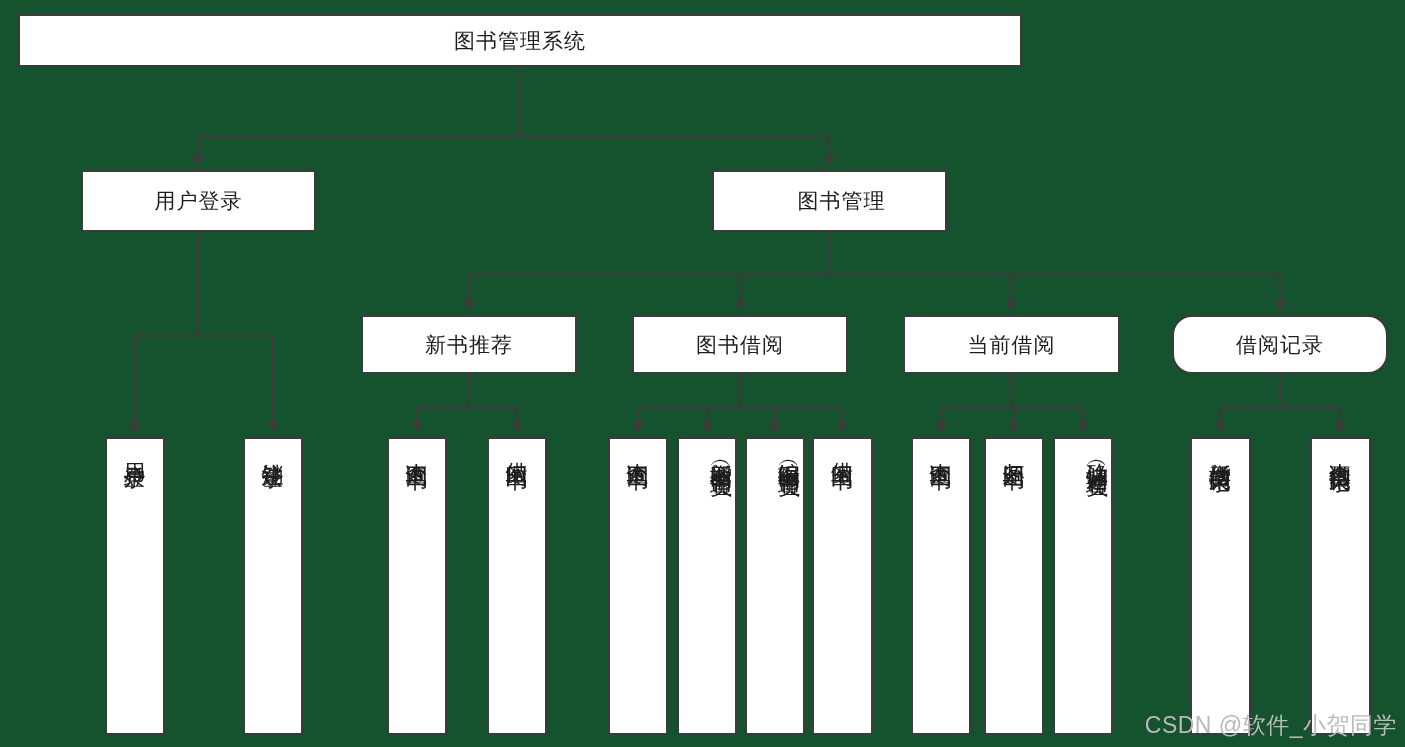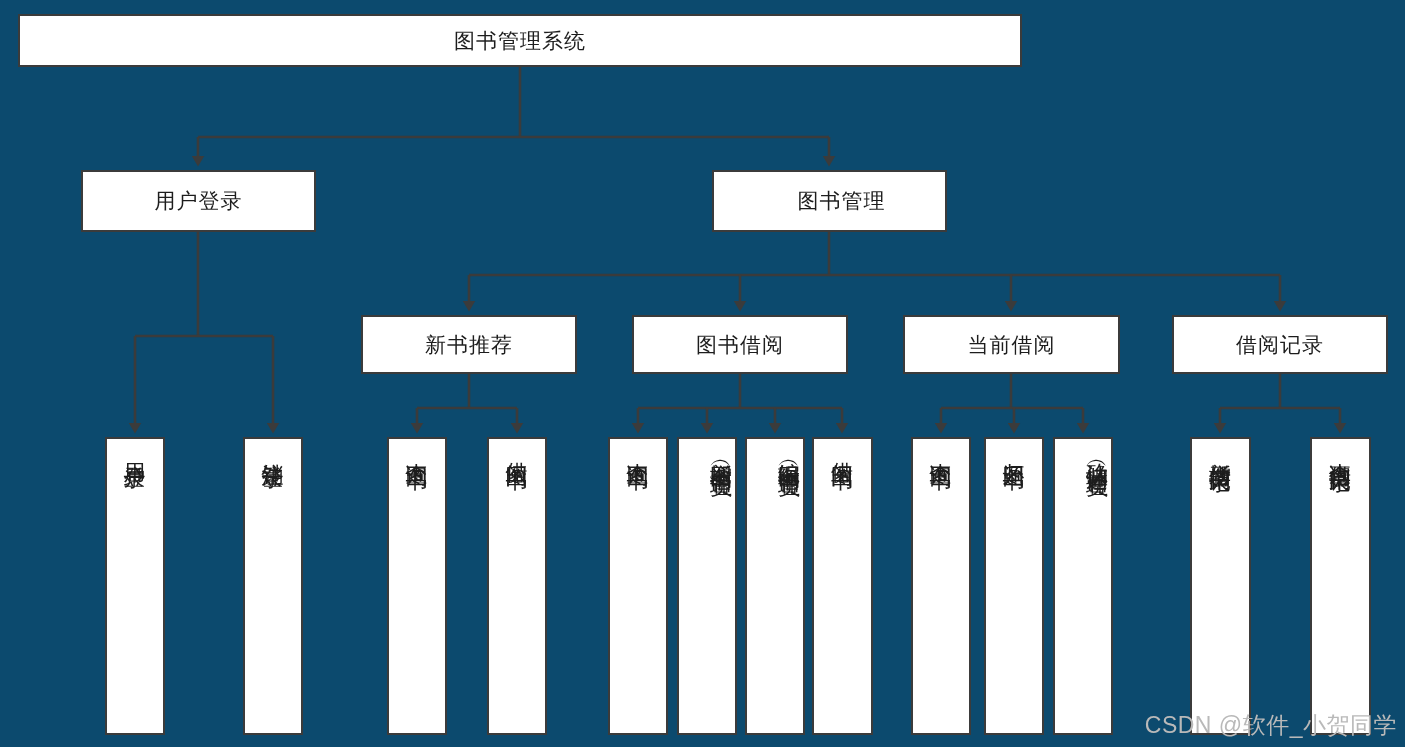--- a/index.html
+++ b/index.html
@@ -4,21 +4,21 @@
 <style>
   html,body{margin:0;padding:0;background:#ffffff;}
   body{
     font-family:"Liberation Sans","DejaVu Sans",sans-serif;
     color:#1a1a1a;
   }
   #stage{
     position:relative;
     width:1405px;
     height:747px;
-    background:#0c4a6e;
+    background:#14532d;
     overflow:hidden;
   }
   svg#wires{
     position:absolute;
     left:0; top:0;
     width:1405px;
     height:747px;
     pointer-events:none;
   }
   .node{
@@ -112,21 +112,21 @@
   </svg>
 
   <div class="node h" style="left: 18px; top: 14px; width: 1004px; height: 53px;">图书管理系统</div>
 
   <div class="node h" style="left: 81px; top: 170px; width: 235px; height: 62px;">用户登录</div>
   <div class="node h" style="left: 712px; top: 170px; width: 235px; height: 62px; padding-left: 28px;">图书管理</div>
 
   <div class="node h" style="left: 361px; top: 315px; width: 216px; height: 59px;">新书推荐</div>
   <div class="node h" style="left: 632px; top: 315px; width: 216px; height: 59px;">图书借阅</div>
   <div class="node h" style="left: 903px; top: 315px; width: 217px; height: 59px;">当前借阅</div>
-  <div class="node h" style="left: 1172px; top: 315px; width: 216px; height: 59px;">借阅记录</div>
+  <div class="node h" style="left: 1172px; top: 315px; width: 216px; height: 59px; border-radius: 20px;">借阅记录</div>
 
   <div class="node v mid" style="left: 105px; top: 437px; width: 60px; height: 298px;">用户登录</div>
   <div class="node v mid" style="left: 243px; top: 437px; width: 60px; height: 298px;">注销登录</div>
   <div class="node v mid" style="left: 387px; top: 437px; width: 60px; height: 298px;">查询图书</div>
   <div class="node v mid" style="left: 487px; top: 437px; width: 60px; height: 298px;">借阅图书</div>
   <div class="node v mid" style="left: 608px; top: 437px; width: 60px; height: 298px;">查询图书</div>
   <div class="node v" style="left: 677px; top: 437px; width: 60px; height: 298px;">新增图书（管理员）</div>
   <div class="node v" style="left: 745px; top: 437px; width: 60px; height: 298px;">编辑图书（管理员）</div>
   <div class="node v mid" style="left: 812px; top: 437px; width: 61px; height: 298px;">借阅图书</div>
   <div class="node v mid" style="left: 911px; top: 437px; width: 60px; height: 298px;">查询图书</div>

